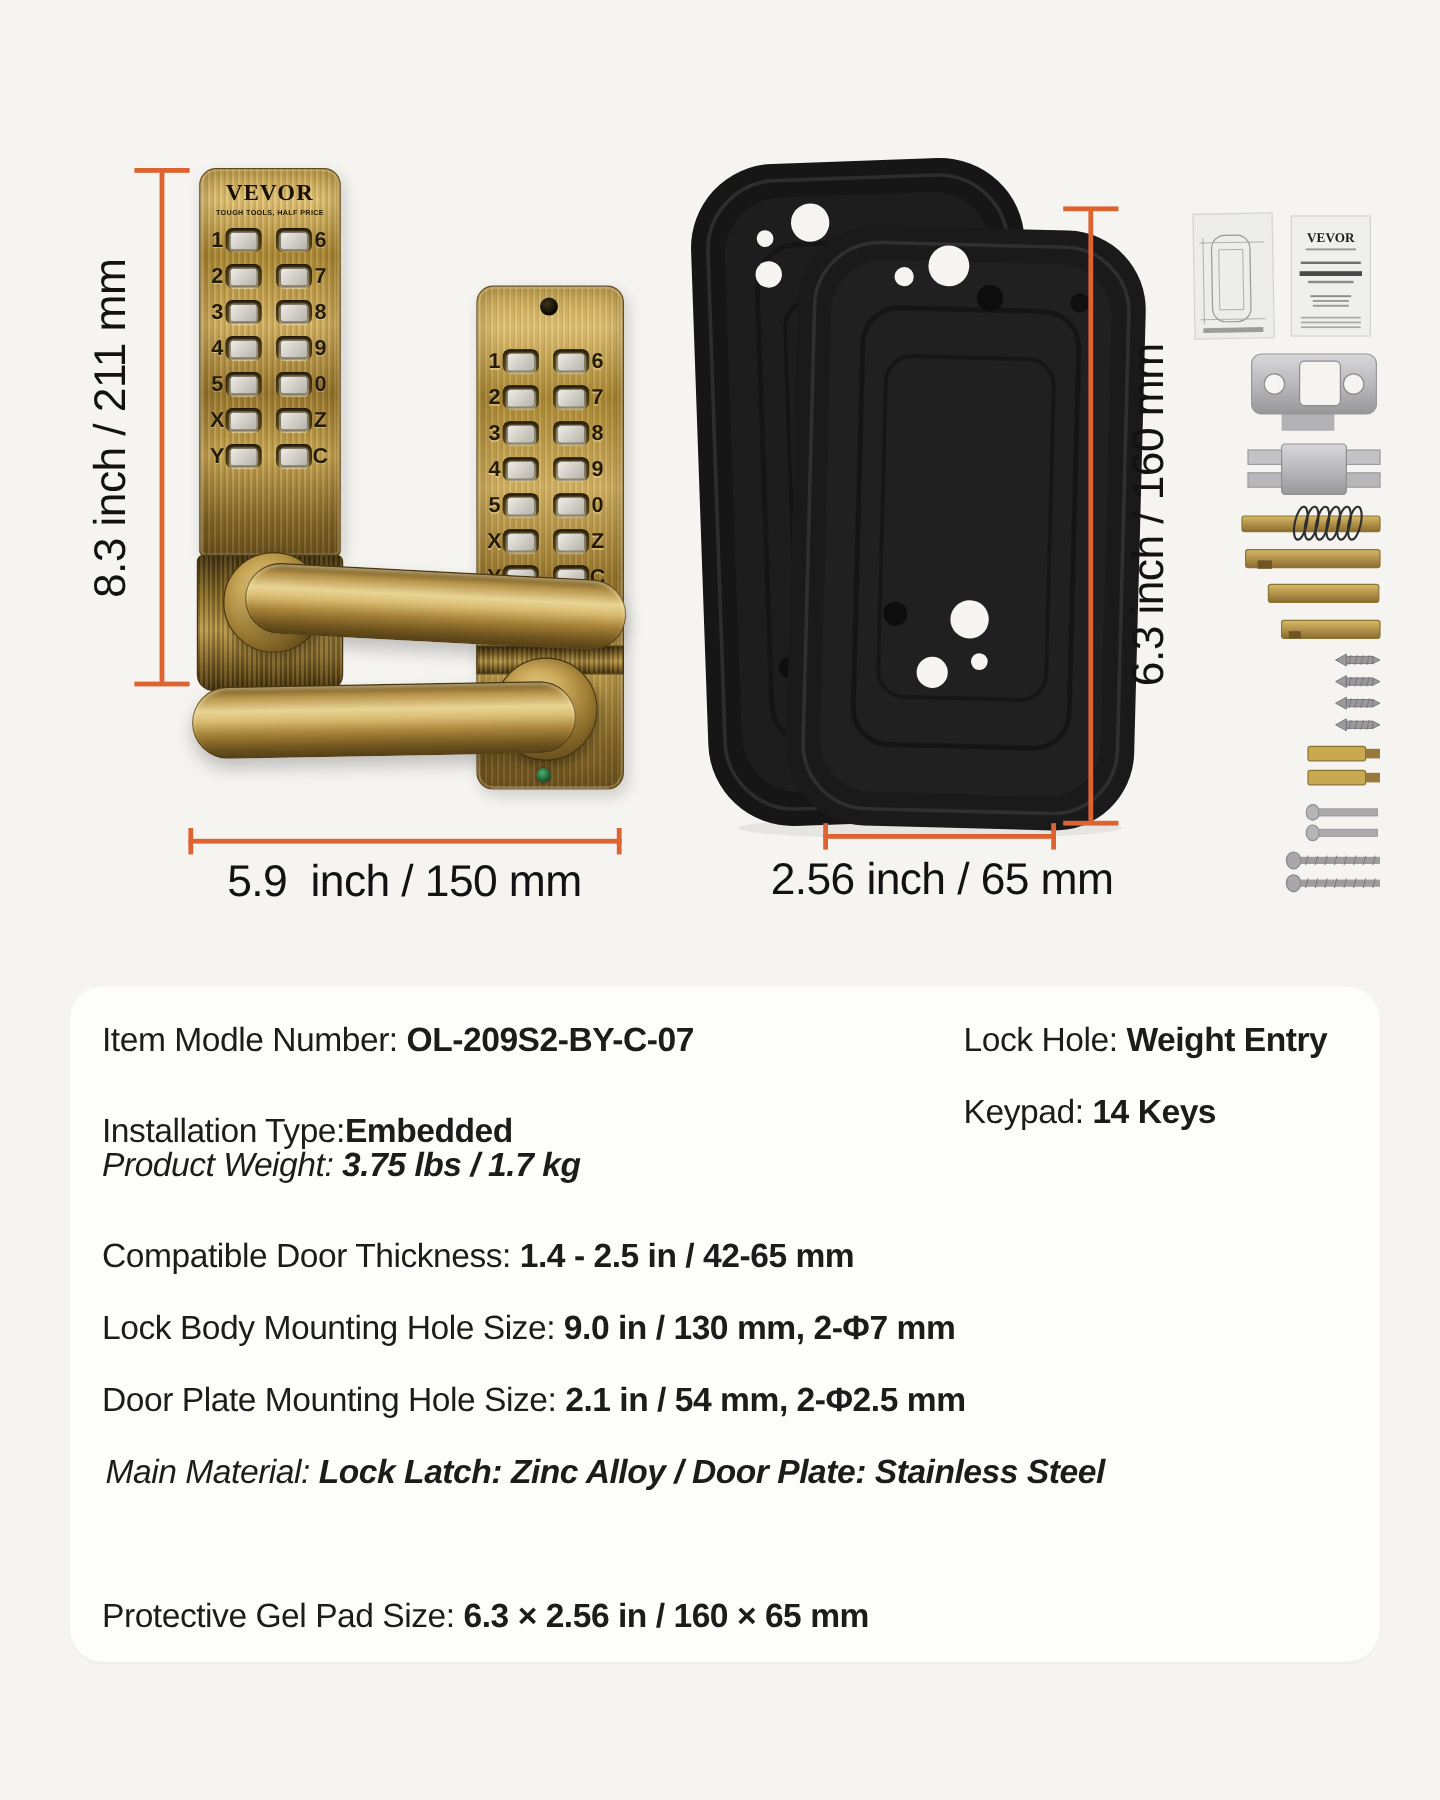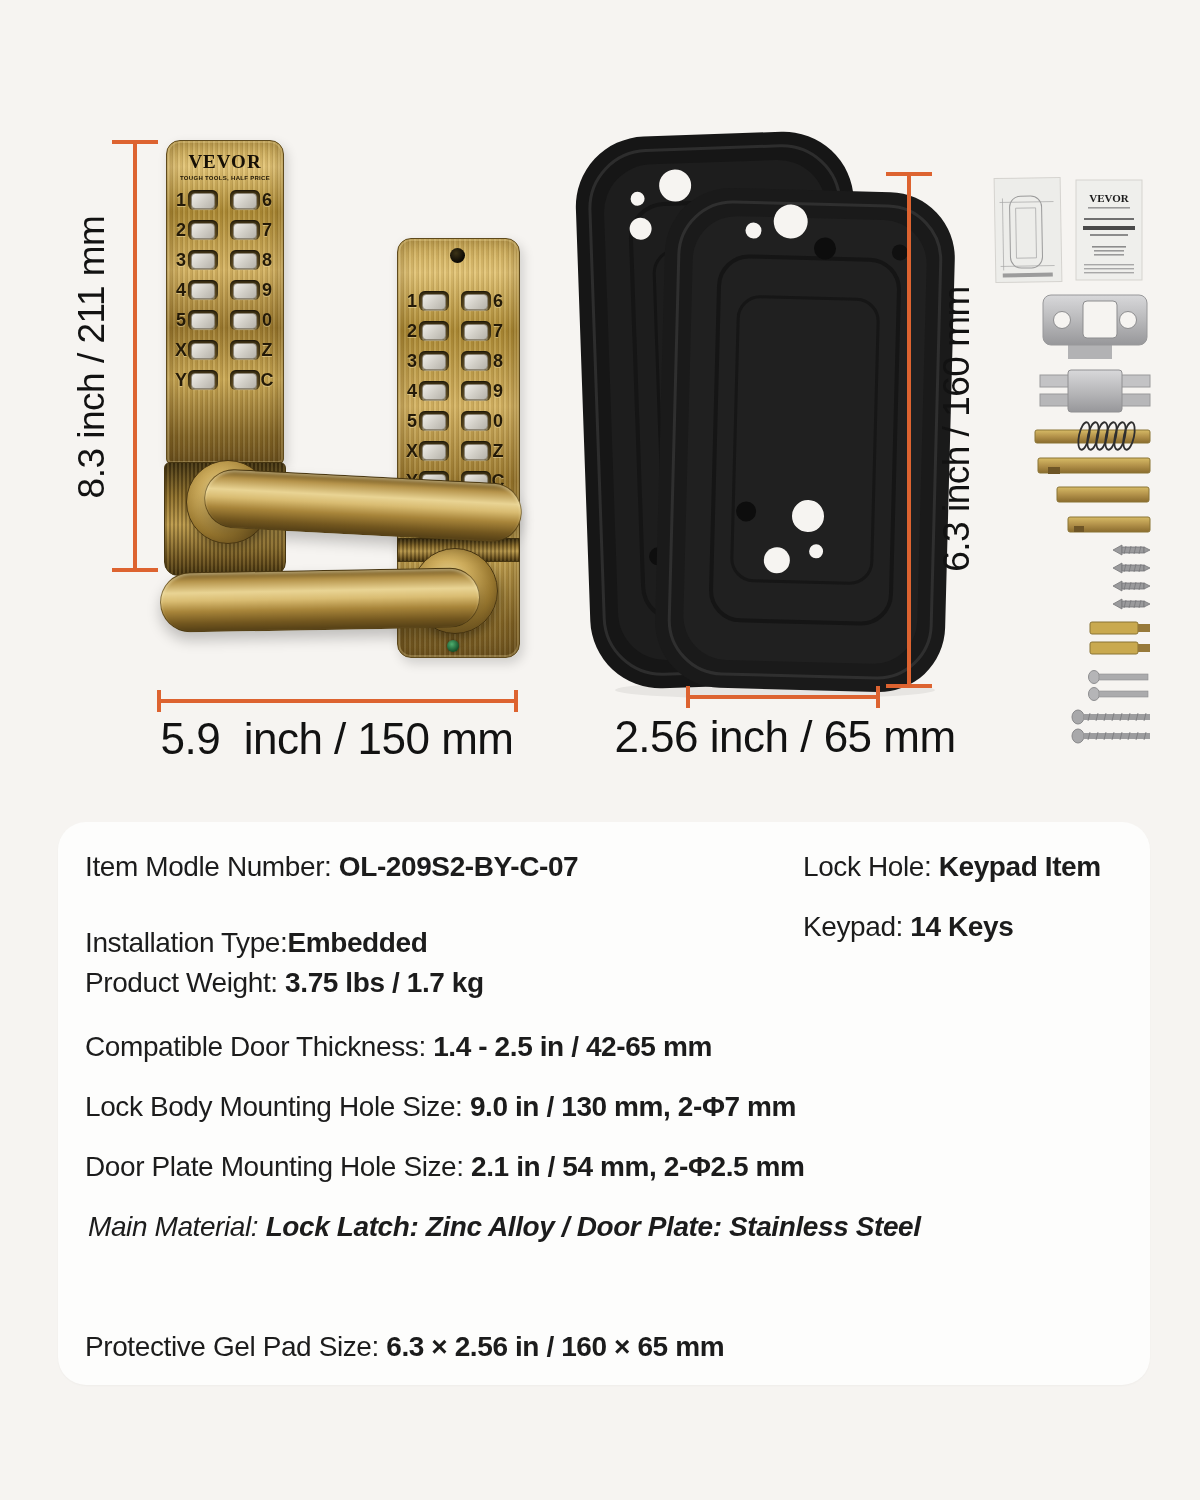--- a/index.html
+++ b/index.html
@@ -2,21 +2,21 @@
 <html style="--accent: #DD6330; --bg: #F6F4F1; --panel: #FDFDFC;"><head>
 <meta charset="utf-8">
 <style>
   :root{ --accent:#DD6330; --bg:#F6F4F1; --panel:#FDFDFC; --ink:#1B1B1B; }
   html,body{margin:0;padding:0;}
   body{background:var(--bg);font-family:"Liberation Sans",sans-serif;color:var(--ink);}
   .canvas{position:relative;width:1200px;height:1500px;background:var(--bg);overflow:hidden;margin:0 auto;}
 
   
   .dline{position:absolute;background:var(--accent);}
-  .dim-label{position:absolute;font-size:44px;color:#121212;text-align:center;white-space:pre;letter-spacing:-0.5px;}
+  .dim-label{position:absolute;font-size:37px;color:#121212;text-align:center;white-space:pre;letter-spacing:-0.5px;}
   .dim-label.vert{transform:rotate(-90deg);font-size:37px;}
 
   
   .plate{position:absolute;
     background:
       repeating-linear-gradient(90deg, rgba(82,60,18,.16) 0 1px, rgba(255,243,200,.13) 1px 3px, rgba(120,90,30,.10) 3px 5px),
       linear-gradient(180deg,#c9a855 0%,#e2c477 8%,#a98732 22%,#d4b364 40%,#96752c 58%,#c9a855 74%,#7c5f23 92%,#6b511e 100%);
     border:1px solid #5f4a1c;
     box-shadow: inset 0 0 0 2px rgba(255,235,170,.25), inset 0 0 18px rgba(60,40,8,.35), 3px 5px 12px rgba(0,0,0,.16);
   }
@@ -440,24 +440,24 @@
           <line x1="150" y1="562" x2="148" y2="570"></line>
           <line x1="158" y1="562" x2="156" y2="570"></line>
           <line x1="166" y1="562" x2="164" y2="570"></line>
         </g>
     </g>
   </svg>
 
   <div class="spec-panel">
     <div class="spec-row" style="left:27px;top:28px;"><span>Item Modle Number: </span><b>OL-209S2-BY-C-07</b></div>
     <div class="spec-row" style="left:27px;top:104px;"><span>Installation Type:</span><b>Embedded</b></div>
-    <div class="spec-row" style="left:27px;top:144px;"><span>Product Weight: </span><b>3.75 lbs / 1.7 kg</b></div>
+    <div class="spec-row" style="left:27px;top:132px;font-style:italic;"><span>Product Weight: </span><b>3.75 lbs / 1.7 kg</b></div>
     <div class="spec-row" style="left:27px;top:208px;"><span>Compatible Door Thickness: </span><b>1.4 - 2.5 in / 42-65 mm</b></div>
     <div class="spec-row" style="left:27px;top:268px;"><span>Lock Body Mounting Hole Size: </span><b>9.0 in / 130 mm, 2-Φ7 mm</b></div>
     <div class="spec-row" style="left:27px;top:328px;"><span>Door Plate Mounting Hole Size: </span><b>2.1 in / 54 mm, 2-Φ2.5 mm</b></div>
     <div class="spec-row" style="left:30px;top:388px;font-style:italic;"><span>Main Material: </span><b>Lock Latch: Zinc Alloy / Door Plate: Stainless Steel</b></div>
     <div class="spec-row" style="left:27px;top:508px;"><span>Protective Gel Pad Size: </span><b>6.3 × 2.56 in / 160 × 65 mm</b></div>
 
-    <div class="spec-row" style="left:745px;top:28px;"><span>Lock Hole: </span><b>Keypad Item</b></div>
+    <div class="spec-row" style="left:745px;top:28px;"><span>Lock Hole: </span><b>Weight Entry</b></div>
     <div class="spec-row" style="left:745px;top:88px;"><span>Keypad: </span><b>14 Keys</b></div>
   </div>
 
 </div>
 
 </body></html>

